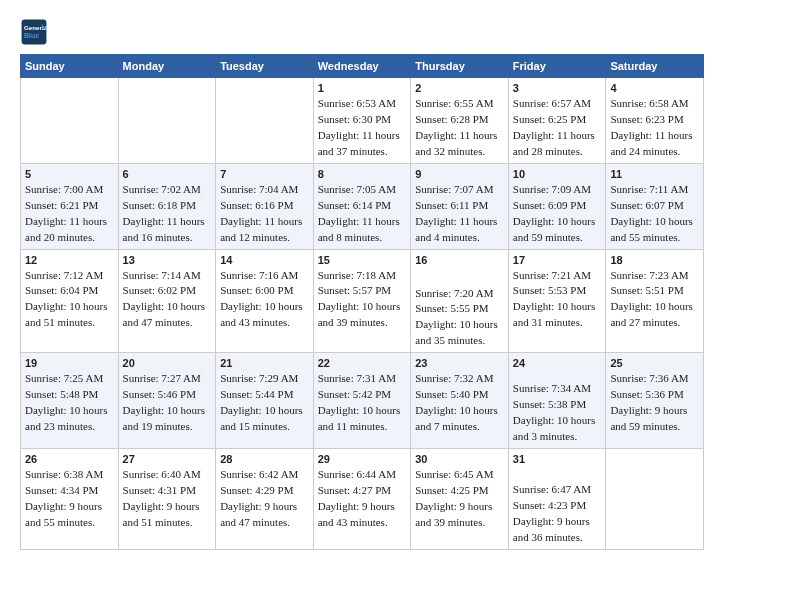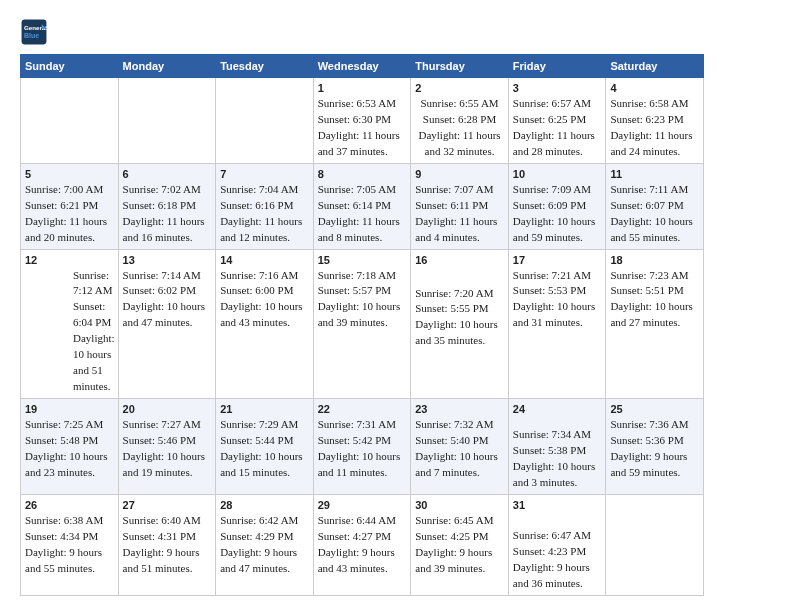--- a/index.html
+++ b/index.html
@@ -136,21 +136,21 @@
           <td class="empty-cell"></td>
           <td>
             <span class="day-num">1</span>
             <div class="cell-text" style="white-space: pre-line;">Sunrise: 6:53 AM
 Sunset: 6:30 PM
 Daylight: 11 hours
 and 37 minutes.</div>
           </td>
           <td>
             <span class="day-num">2</span>
-            <div class="cell-text" style="white-space: pre-line; text-align: center;">Sunrise: 6:55 AM
+            <div class="cell-text" style="white-space: pre-line;">Sunrise: 6:55 AM
 Sunset: 6:28 PM
 Daylight: 11 hours
 and 32 minutes.</div>
           </td>
           <td>
             <span class="day-num">3</span>
             <div class="cell-text" style="white-space: pre-line;">Sunrise: 6:57 AM
 Sunset: 6:25 PM
 Daylight: 11 hours
 and 28 minutes.</div>
@@ -210,21 +210,21 @@
             <span class="day-num">11</span>
             <div class="cell-text" style="white-space: pre-line;">Sunrise: 7:11 AM
 Sunset: 6:07 PM
 Daylight: 10 hours
 and 55 minutes.</div>
           </td>
         </tr>
         <tr>
           <td>
             <span class="day-num">12</span>
-            <div class="cell-text" style="white-space: pre-line; margin-left: 48px;">Sunrise: 7:12 AM
+            <div class="cell-text" style="white-space: pre-line;">Sunrise: 7:12 AM
 Sunset: 6:04 PM
 Daylight: 10 hours
 and 51 minutes.</div>
           </td>
           <td>
             <span class="day-num">13</span>
             <div class="cell-text" style="white-space: pre-line;">Sunrise: 7:14 AM
 Sunset: 6:02 PM
 Daylight: 10 hours
 and 47 minutes.</div>

